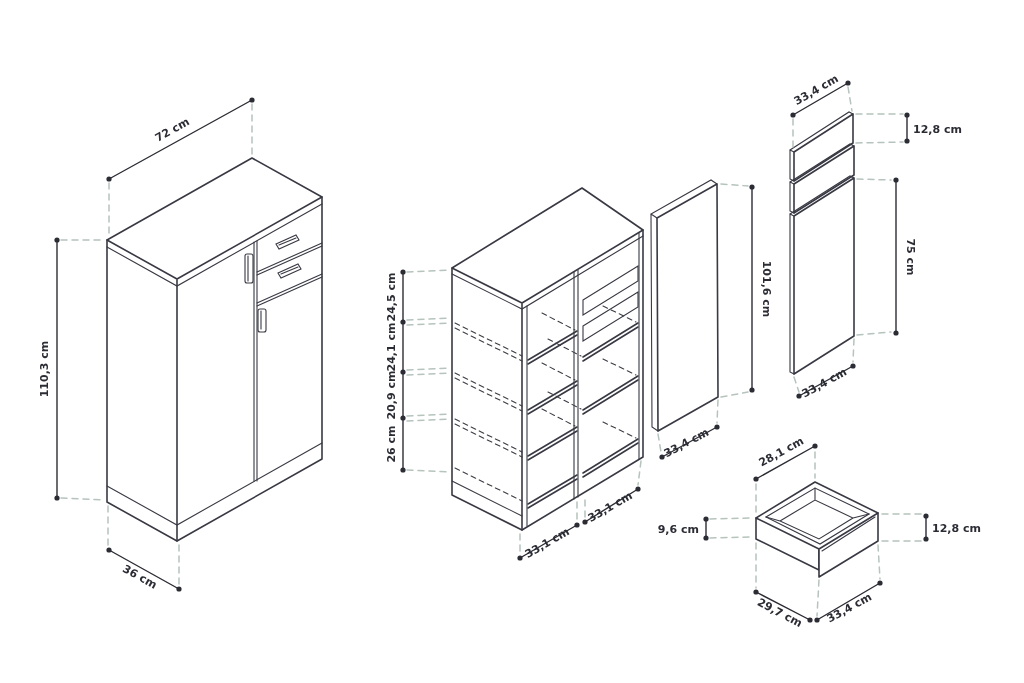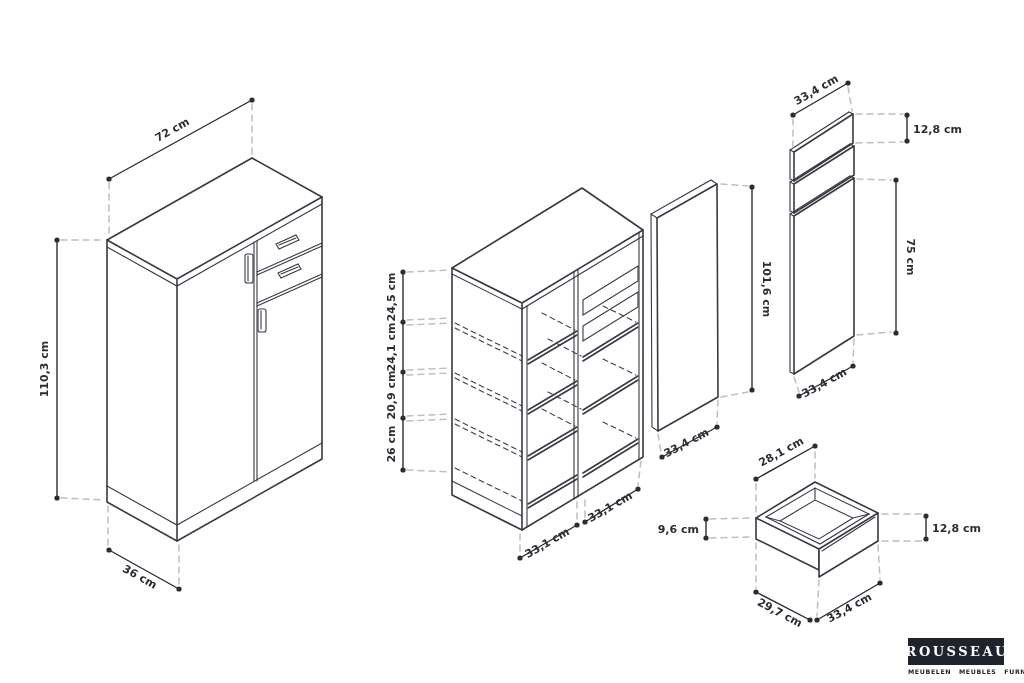--- a/index.html
+++ b/index.html
@@ -211,19 +211,13 @@
         <circle class="dot" cx="810" cy="620" r="2.6"></circle>
     <text class="lbl" x="778" y="616" text-anchor="middle" transform="rotate(28 778 616)">29,7 cm</text>
 
     <line class="dim" x1="817" y1="620" x2="880" y2="583"></line>
     <circle class="dot" cx="817" cy="620" r="2.6"></circle>
         <circle class="dot" cx="880" cy="583" r="2.6"></circle>
     <text class="lbl" x="851" y="611" text-anchor="middle" transform="rotate(-29 851 611)">33,4 cm</text>
   </g>
 </svg>
 
-  <div id="logo">
-    <div class="box">
-      <span>ROUSSEAU</span>
-    </div>
-    <div class="tag">MEUBELEN MEUBLES FURNITURE</div>
-  </div>
 </div>
 
 </body></html>

